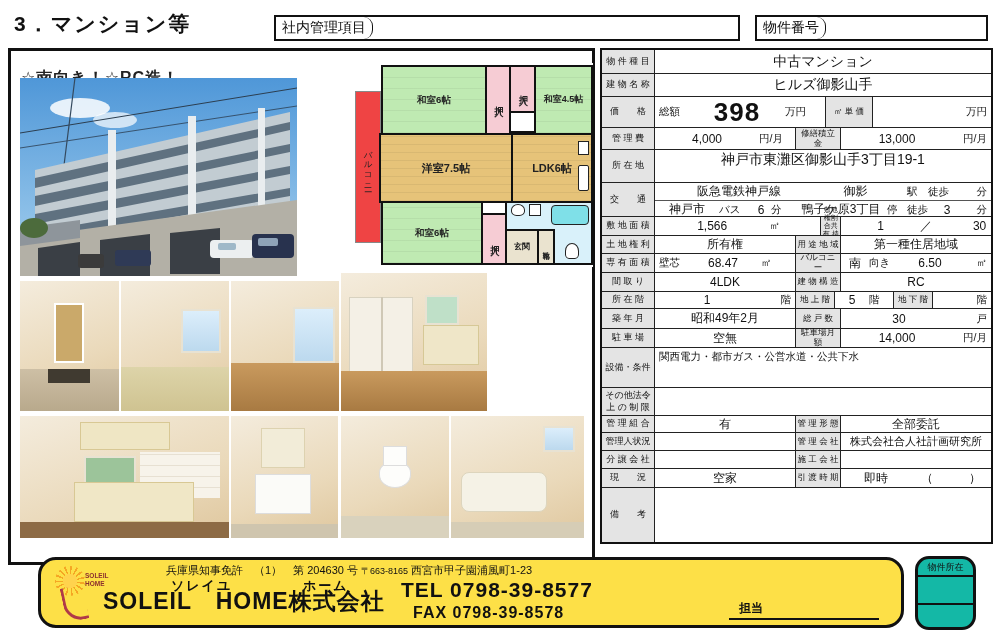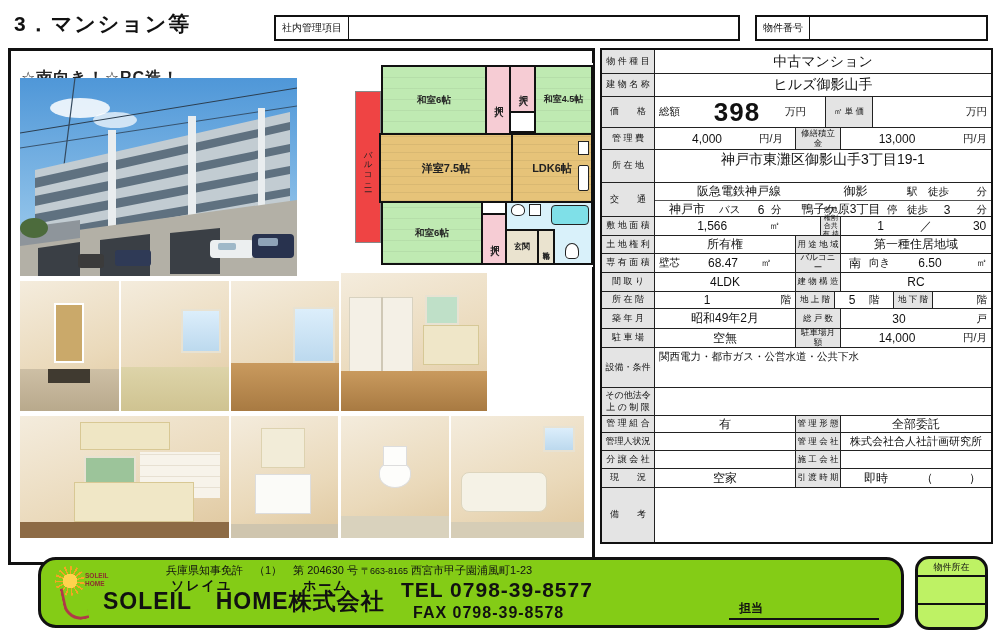--- a/index.html
+++ b/index.html
@@ -3,21 +3,21 @@
 <meta charset="utf-8">
 <style>
   html,body{margin:0;padding:0;background:#fff;}
   body{width:1000px;height:631px;position:relative;font-family:"Liberation Sans","DejaVu Sans",sans-serif;color:#111;}
   .sheet{position:absolute;inset:0;background:#fff;overflow:hidden;}
   .abs{position:absolute;box-sizing:border-box;}
 
   
   .page-title{left:14px;top:10px;font-size:21px;font-weight:bold;letter-spacing:2px;}
   .hdr-box{border:2px solid #111;display:flex;background:#fff;}
-  .hdr-lbl{border-right:1.5px solid #111;font-size:10px;display:flex;align-items:center;justify-content:center;padding:8px 6px;white-space:nowrap;}
+  .hdr-lbl{border-right:1.5px solid #111;font-size:14px;display:flex;align-items:center;justify-content:center;padding:8px 6px;white-space:nowrap;border-radius:9px;}
 
   
   .photo-panel{left:8px;top:48px;width:587px;height:517px;border:3px solid #111;background:#fff;}
   .headline{left:10px;top:17px;font-size:16px;font-weight:bold;color:#222;letter-spacing:1px;}
   .ph{overflow:hidden;background:linear-gradient(160deg,#f4ecdd 0%,#ead9ba 60%,#dfc79e 100%);}
   .ph .floor{position:absolute;left:0;right:0;bottom:0;}
   .ph .win{position:absolute;background:linear-gradient(180deg,#dceefb,#bcd9ee);border:2px solid #e8e2d2;}
 
   
   .fp{left:344px;top:12px;width:238px;height:204px;background:#fff;}
@@ -39,29 +39,29 @@
   .mlbl{background:#e4e4e4;border-left:1px solid #222;border-right:1px solid #222;font-size:8.5px;display:flex;align-items:center;justify-content:center;text-align:center;line-height:1.15;padding:0 1px;}
   .c{display:flex;align-items:center;box-sizing:border-box;}
   .ctr{justify-content:center;text-align:left;}
   .rt{justify-content:flex-end;padding-right:4px;}
   .lt{padding-left:4px;}
   .sm{font-size:10.5px;}
   .big{font-size:26px;font-weight:bold;letter-spacing:1px;}
   .subline{border-bottom:1px solid #555;}
 
   
-  .footer{left:38px;top:557px;width:866px;height:71px;border:3.5px solid #111;border-radius:18px;background:#84cc16;}
+  .footer{left:38px;top:557px;width:866px;height:71px;border:3.5px solid #111;border-radius:18px;background:#fde047;}
   .license{left:125px;top:3px;font-size:11px;white-space:nowrap;}
   .postal{font-size:9px;}
   .furi{font-size:13px;font-weight:bold;letter-spacing:2px;}
   .company{left:62px;top:26px;font-size:23px;font-weight:bold;letter-spacing:1px;}
   .tel{left:360px;top:18px;font-size:21px;font-weight:bold;letter-spacing:1px;}
   .fax{left:372px;top:44px;font-size:16px;font-weight:bold;letter-spacing:1px;}
   .staff{left:688px;top:40px;width:150px;border-bottom:2px solid #111;font-size:12px;font-weight:bold;height:20px;padding-left:10px;}
-  .sitebox{left:915px;top:556px;width:73px;height:74px;border:3.5px solid #111;border-radius:14px;background:#bef264;overflow:hidden;}
+  .sitebox{left:915px;top:556px;width:61px;height:74px;border:3.5px solid #111;border-radius:14px;background:#14b8a6;overflow:hidden;}
   .sitebox .cap{font-size:9px;text-align:center;margin-top:2px;}
   .sitebox .hline{border-top:2px solid #111;position:absolute;left:0;right:0;}
 
   .logo{left:10px;top:4px;width:64px;height:60px;}
   .sunray{position:absolute;left:4px;top:2px;width:30px;height:30px;border-radius:50%;
     background:radial-gradient(circle at 50% 50%, #ffd34d 0 34%, transparent 35%),
     repeating-conic-gradient(#f5a623 0deg 8deg, transparent 8deg 24deg);}
   .jswoosh{position:absolute;left:12px;top:22px;width:20px;height:32px;border-left:3px solid #b03a48;border-bottom:3px solid #b03a48;border-bottom-left-radius:18px;transform:rotate(-12deg);}
   .logotxt{position:absolute;left:34px;top:8px;font-size:6.5px;font-weight:bold;color:#8c2f2f;line-height:1.3;}
 </style>

